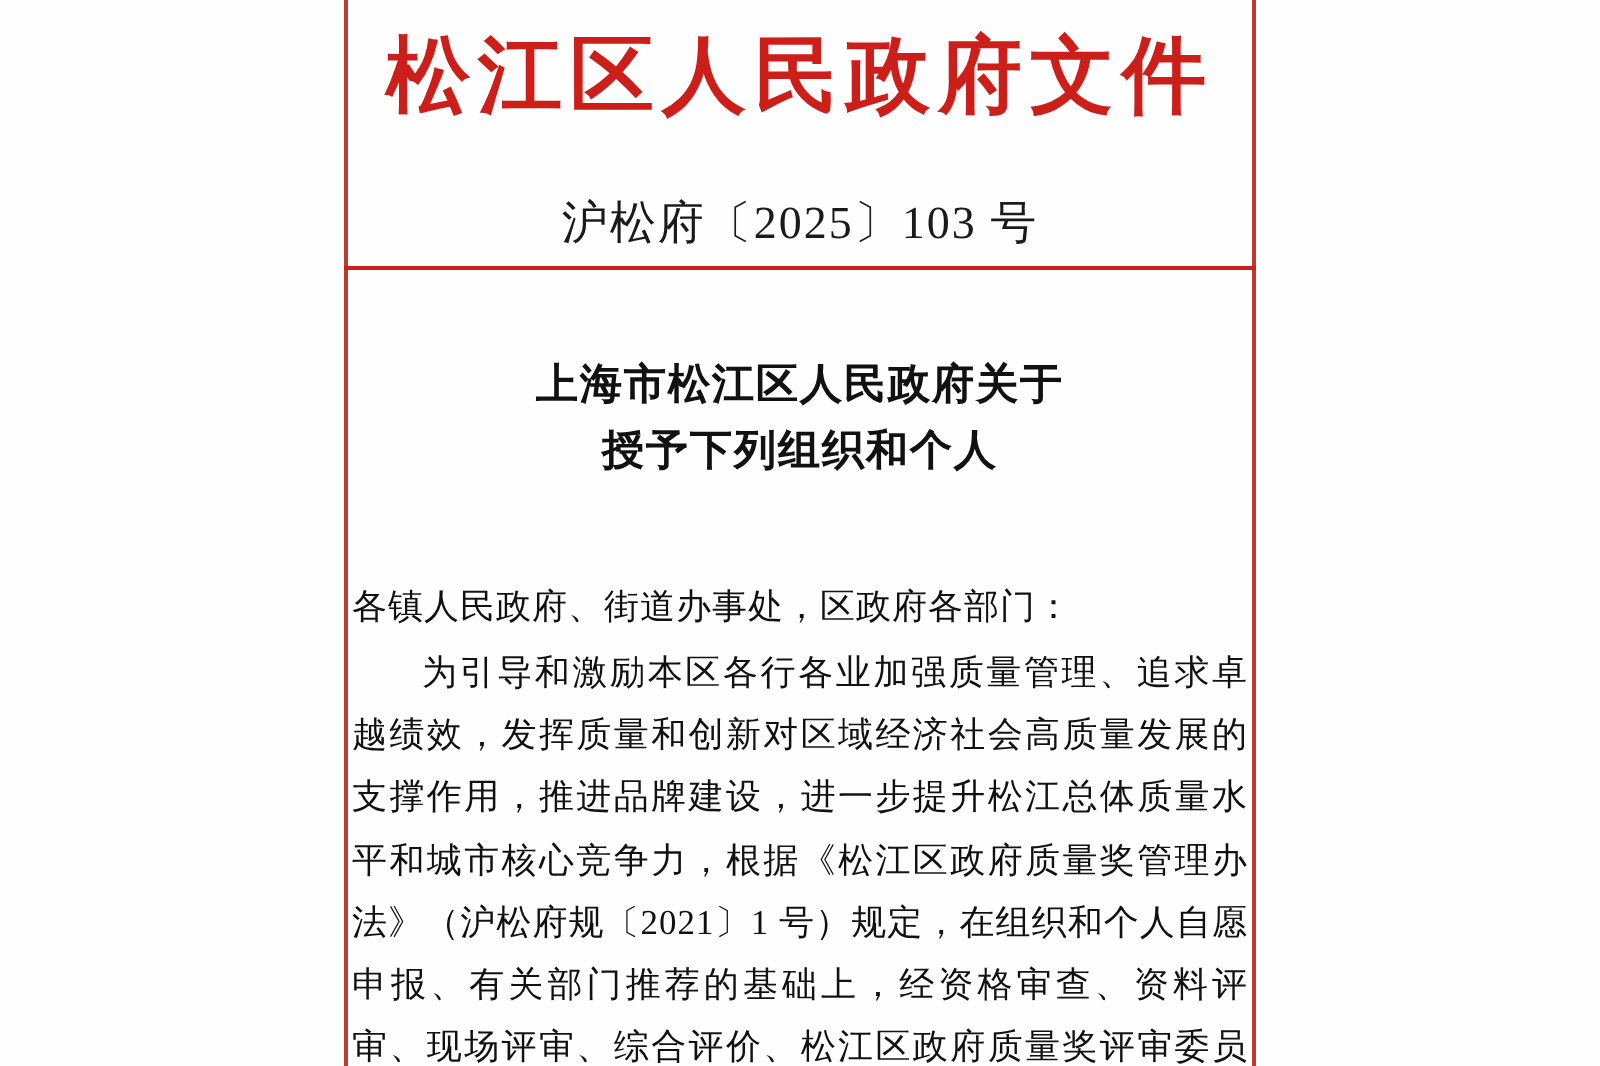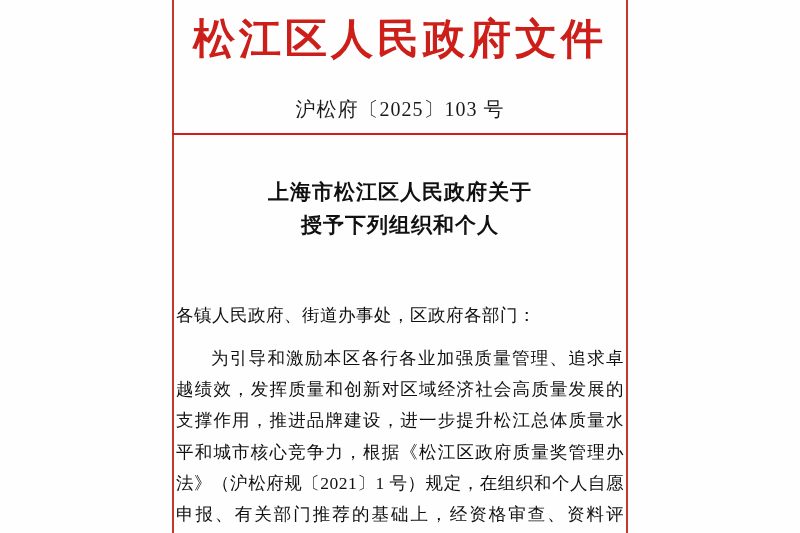--- a/index.html
+++ b/index.html
@@ -44,21 +44,21 @@
     letter-spacing: 4px;
     line-height: 1.2;
   }
 
   .doc-number {
     position: absolute;
     top: 96px;
     left: 0;
     right: 0;
     text-align: center;
-    font-size: 20px;
+    font-size: 23px;
     color: #1a1a1a;
     letter-spacing: 1px;
     font-family: "Liberation Serif", serif;
   }
 
   .divider {
     position: absolute;
     top: 133px;
     left: 172px;
     right: 172px;
@@ -85,21 +85,21 @@
     top: 288px;
     left: 176px;
     width: 448px;
     font-size: 17.5px;
     color: #111111;
     line-height: 1.78;
     letter-spacing: 0.5px;
     text-align: justify;
   }
   .body-block p {
-    margin: 12px 0 2px 0;
+    margin: 0 0 2px 0;
   }
   .indent { text-indent: 2em; }
   .salutation { text-indent: 0; }
 </style>
 </head>
 <body>
 
 <div class="page">
 
   <div class="rule-left"></div>

